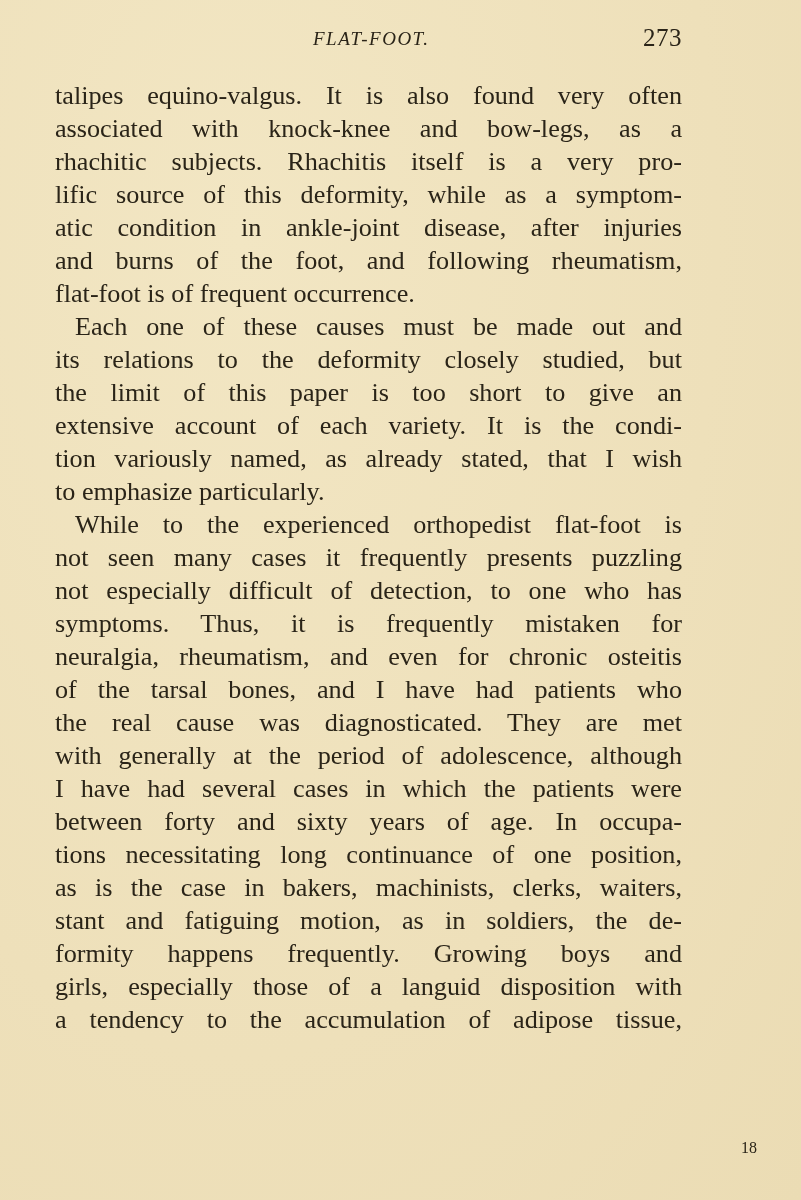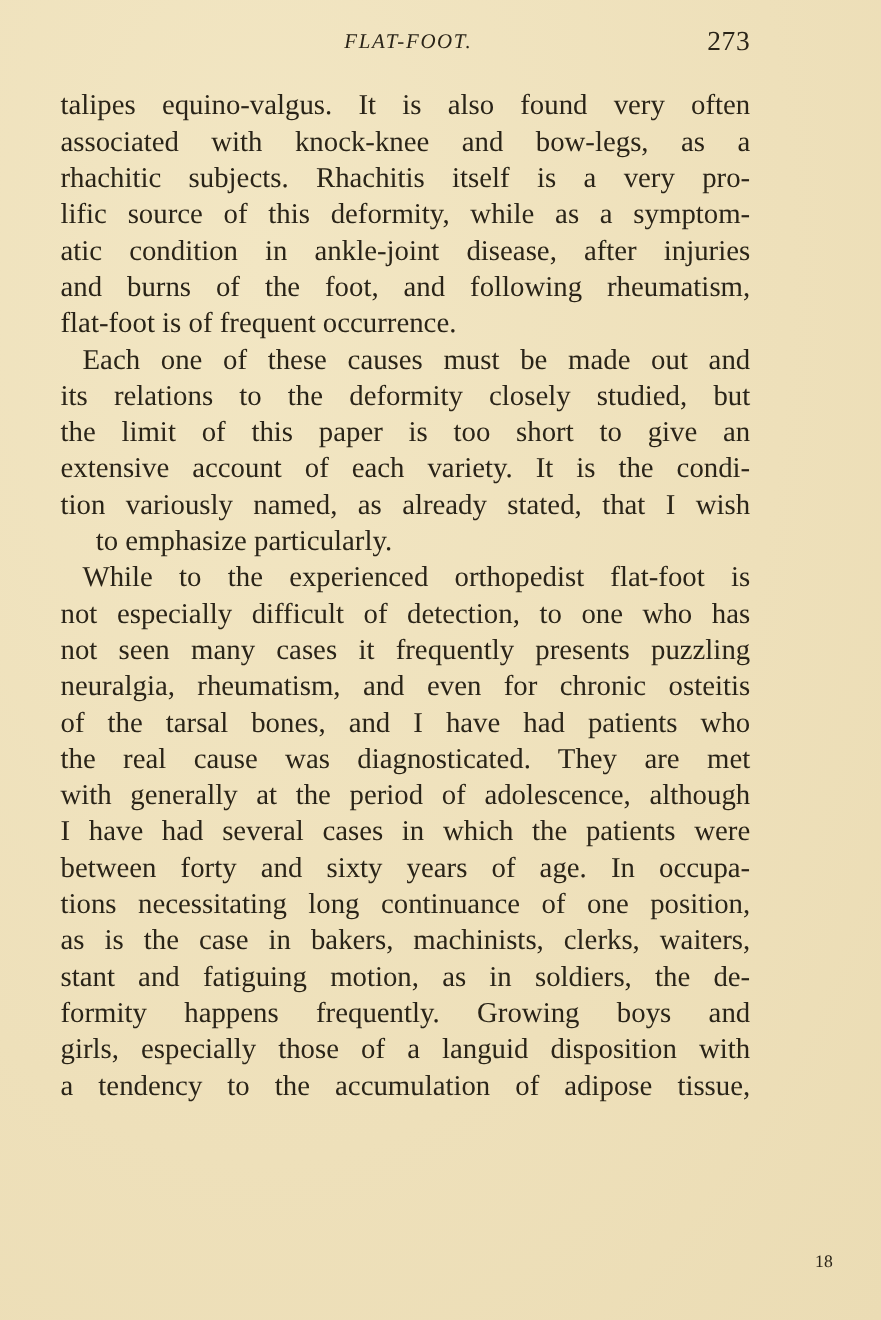--- a/index.html
+++ b/index.html
@@ -94,24 +94,25 @@
       <span class="line" style="display: block;">rhachitic subjects.  Rhachitis itself is a very pro-</span>
       <span class="line" style="display: block;">lific source of this deformity, while as a symptom-</span>
       <span class="line" style="display: block;">atic condition in ankle-joint disease, after injuries</span>
       <span class="line" style="display: block;">and burns of the foot, and following rheumatism,</span>
       <span class="line last" style="display: block;">flat-foot is of frequent occurrence.</span>
       <span class="line indent" style="display: block;">Each one of these causes must be made out and</span>
       <span class="line" style="display: block;">its relations to the deformity closely studied, but</span>
       <span class="line" style="display: block;">the limit of this paper is too short to give an</span>
       <span class="line" style="display: block;">extensive account of each variety.  It is the condi-</span>
       <span class="line" style="display: block;">tion variously named, as already stated, that I wish</span>
-      <span class="line last" style="display: block; margin-left: 32px;">to emphasize particularly.</span>
+      <span class="line last" style="display: block;">to emphasize particularly.</span>
       <span class="line indent" style="display: block;">While to the experienced orthopedist flat-foot is</span>
+      <span class="line" style="display: block;">not seen many cases it frequently presents puzzling</span>
       <span class="line" style="display: block;">not especially difficult of detection, to one who has</span>
-      <span class="line" style="display: block;">not seen many cases it frequently presents puzzling</span>
+      <span class="line" style="display: block;">symptoms.  Thus, it is frequently mistaken for</span>
       <span class="line" style="display: block;">neuralgia, rheumatism, and even for chronic osteitis</span>
       <span class="line" style="display: block;">of the tarsal bones, and I have had patients who</span>
       <span class="line" style="display: block;">the real cause was diagnosticated.  They are met</span>
       <span class="line" style="display: block;">with generally at the period of adolescence, although</span>
       <span class="line" style="display: block;">I have had several cases in which the patients were</span>
       <span class="line" style="display: block;">between forty and sixty years of age.  In occupa-</span>
       <span class="line" style="display: block; font-family: Liberation Serif, serif;">tions necessitating long continuance of one position,</span>
       <span class="line" style="display: block;">as is the case in bakers, machinists, clerks, waiters,</span>
       <span class="line" style="display: block;">stant and fatiguing motion, as in soldiers, the de-</span>
       <span class="line" style="display: block;">formity happens frequently.  Growing boys and</span>

